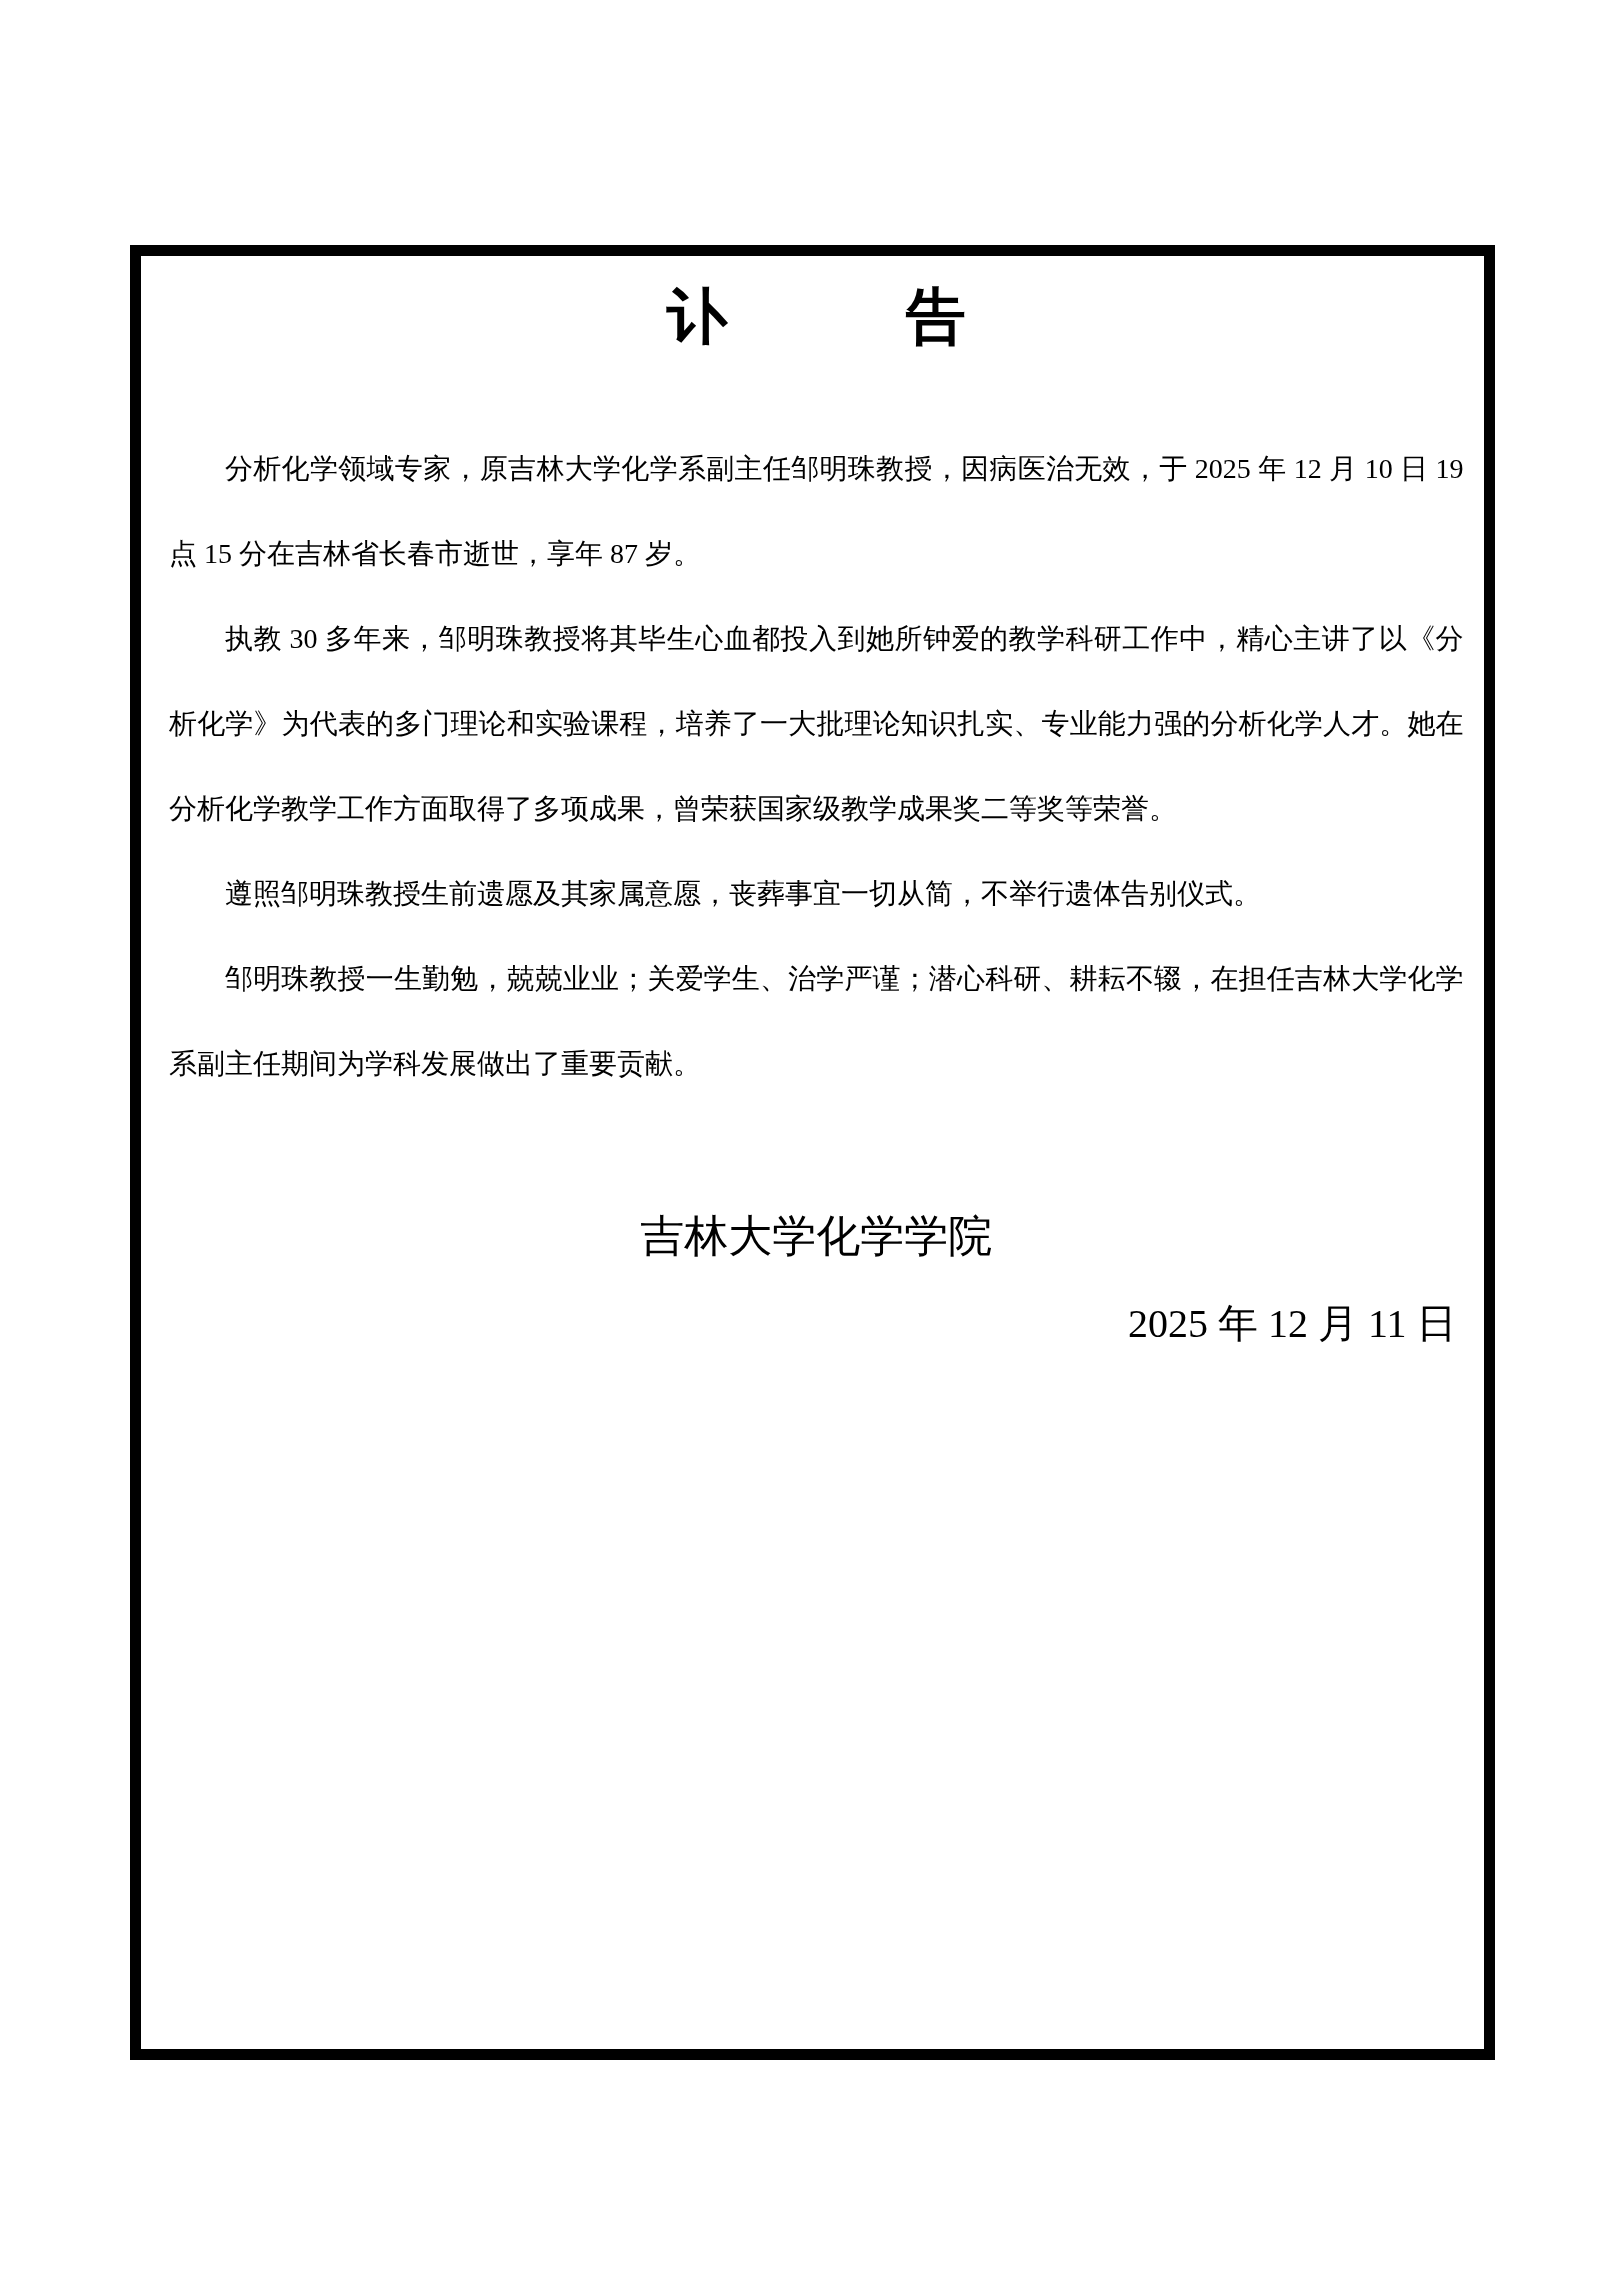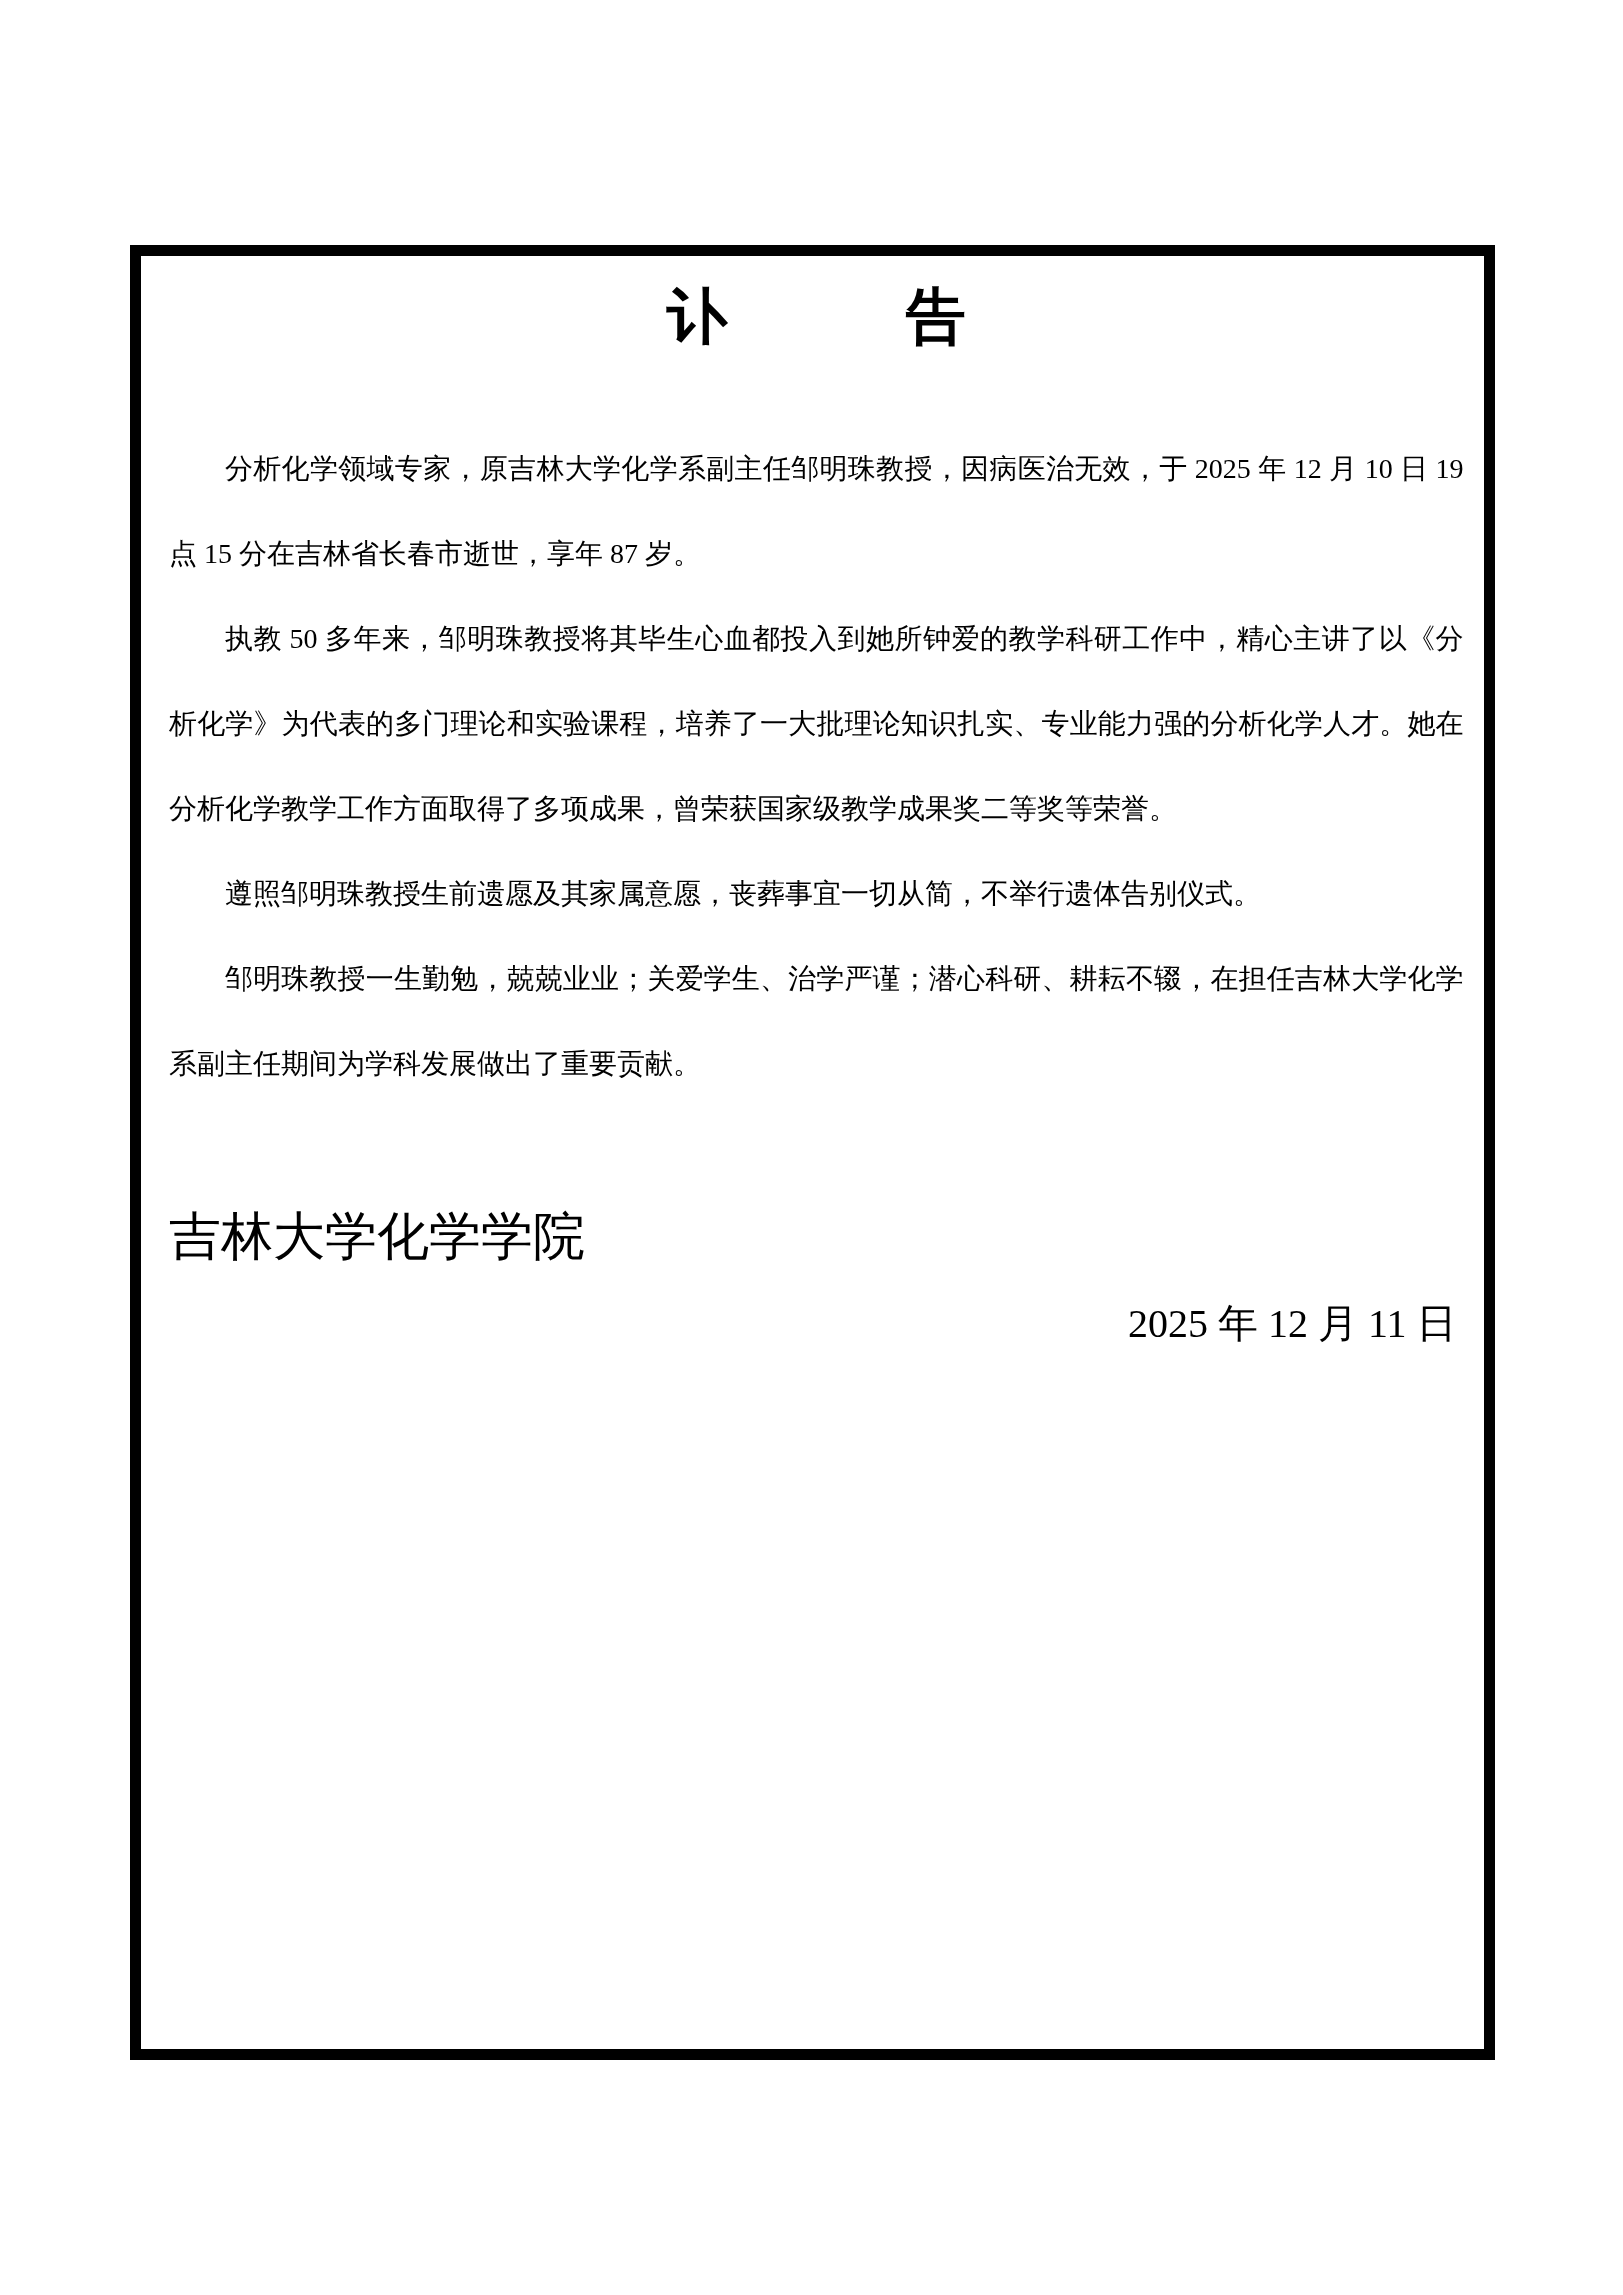--- a/index.html
+++ b/index.html
@@ -45,23 +45,23 @@
     font-size: 28px;
     line-height: 85px;
     text-align: justify;
   }
   .body-text p {
     margin: 0;
     text-indent: 2em;
   }
   .signature-line {
     margin-top: 87px;
-    font-size: 52px;
+    font-size: 44px;
     line-height: 87px;
-    text-align: left;
+    text-align: center;
   }
   .date-line {
     font-size: 40px;
     line-height: 87px;
     text-align: right;
     padding-right: 7.2px;
   }
 </style>
 </head>
 <body>
@@ -70,21 +70,21 @@
   <div class="frame">
     <div class="content">
 
       <div class="title-row">
         <span>讣</span>
         <span>告</span>
       </div>
 
       <div class="body-text">
         <p>分析化学领域专家，原吉林大学化学系副主任邹明珠教授，因病医治无效，于 2025 年 12 月 10 日 19 点 15 分在吉林省长春市逝世，享年 87 岁。</p>
-        <p>执教 50 多年来，邹明珠教授将其毕生心血都投入到她所钟爱的教学科研工作中，精心主讲了以《分析化学》为代表的多门理论和实验课程，培养了一大批理论知识扎实、专业能力强的分析化学人才。她在分析化学教学工作方面取得了多项成果，曾荣获国家级教学成果奖二等奖等荣誉。</p>
+        <p>执教 30 多年来，邹明珠教授将其毕生心血都投入到她所钟爱的教学科研工作中，精心主讲了以《分析化学》为代表的多门理论和实验课程，培养了一大批理论知识扎实、专业能力强的分析化学人才。她在分析化学教学工作方面取得了多项成果，曾荣获国家级教学成果奖二等奖等荣誉。</p>
         <p>遵照邹明珠教授生前遗愿及其家属意愿，丧葬事宜一切从简，不举行遗体告别仪式。</p>
         <p>邹明珠教授一生勤勉，兢兢业业；关爱学生、治学严谨；潜心科研、耕耘不辍，在担任吉林大学化学系副主任期间为学科发展做出了重要贡献。</p>
       </div>
 
       <div class="signature-line">吉林大学化学学院</div>
       <div class="date-line">2025 年 12 月 11 日</div>
 
     </div>
   </div>
 </div>

